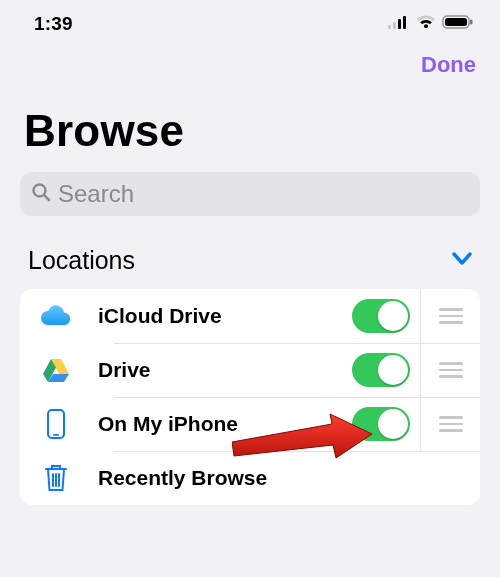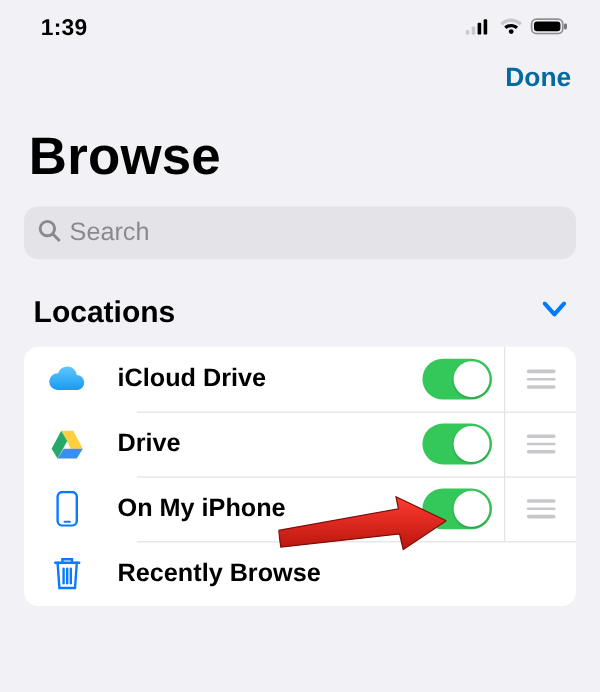--- a/index.html
+++ b/index.html
@@ -25,21 +25,21 @@
   .status-icons { display: flex; align-items: center; gap: 6px; }
 
   
   .nav {
     display: flex;
     justify-content: flex-end;
     padding: 8px 24px 0 24px;
   }
   .done-btn {
     background: none; border: none;
-    color: #0369a1;
+    color: #8b5cf6;
     font-size: 22px;
     font-weight: 700;
     cursor: pointer;
   }
 
   .title {
     font-size: 44px;
     font-weight: 800;
     padding: 28px 20px 12px 24px;
     letter-spacing: 0.2px;
@@ -51,32 +51,32 @@
     display: flex;
     align-items: center;
     background: #e3e3e8;
     border-radius: 12px;
     height: 44px;
     padding: 0 10px;
   }
   .search svg { flex: 0 0 auto; margin-right: 6px; }
   .search input {
     border: none; background: transparent; outline: none;
-    font-size: 21px; color: #c2410c; width: 100%;
+    font-size: 24px; color: #c2410c; width: 100%;
   }
   .search input::placeholder { color: #8a8a8e; }
 
   
   .section-head {
     display: flex;
     justify-content: space-between;
     align-items: center;
     padding: 30px 28px 10px 28px;
   }
-  .section-head .label { font-size: 25px; font-weight: 700; }
+  .section-head .label { font-size: 25px; font-weight: 400; }
   .section-head .chev { color: #007aff; }
 
   
   .card {
     background: #fff;
     border-radius: 12px;
     margin: 4px 20px 0 20px;
     overflow: hidden;
   }
   .row {

